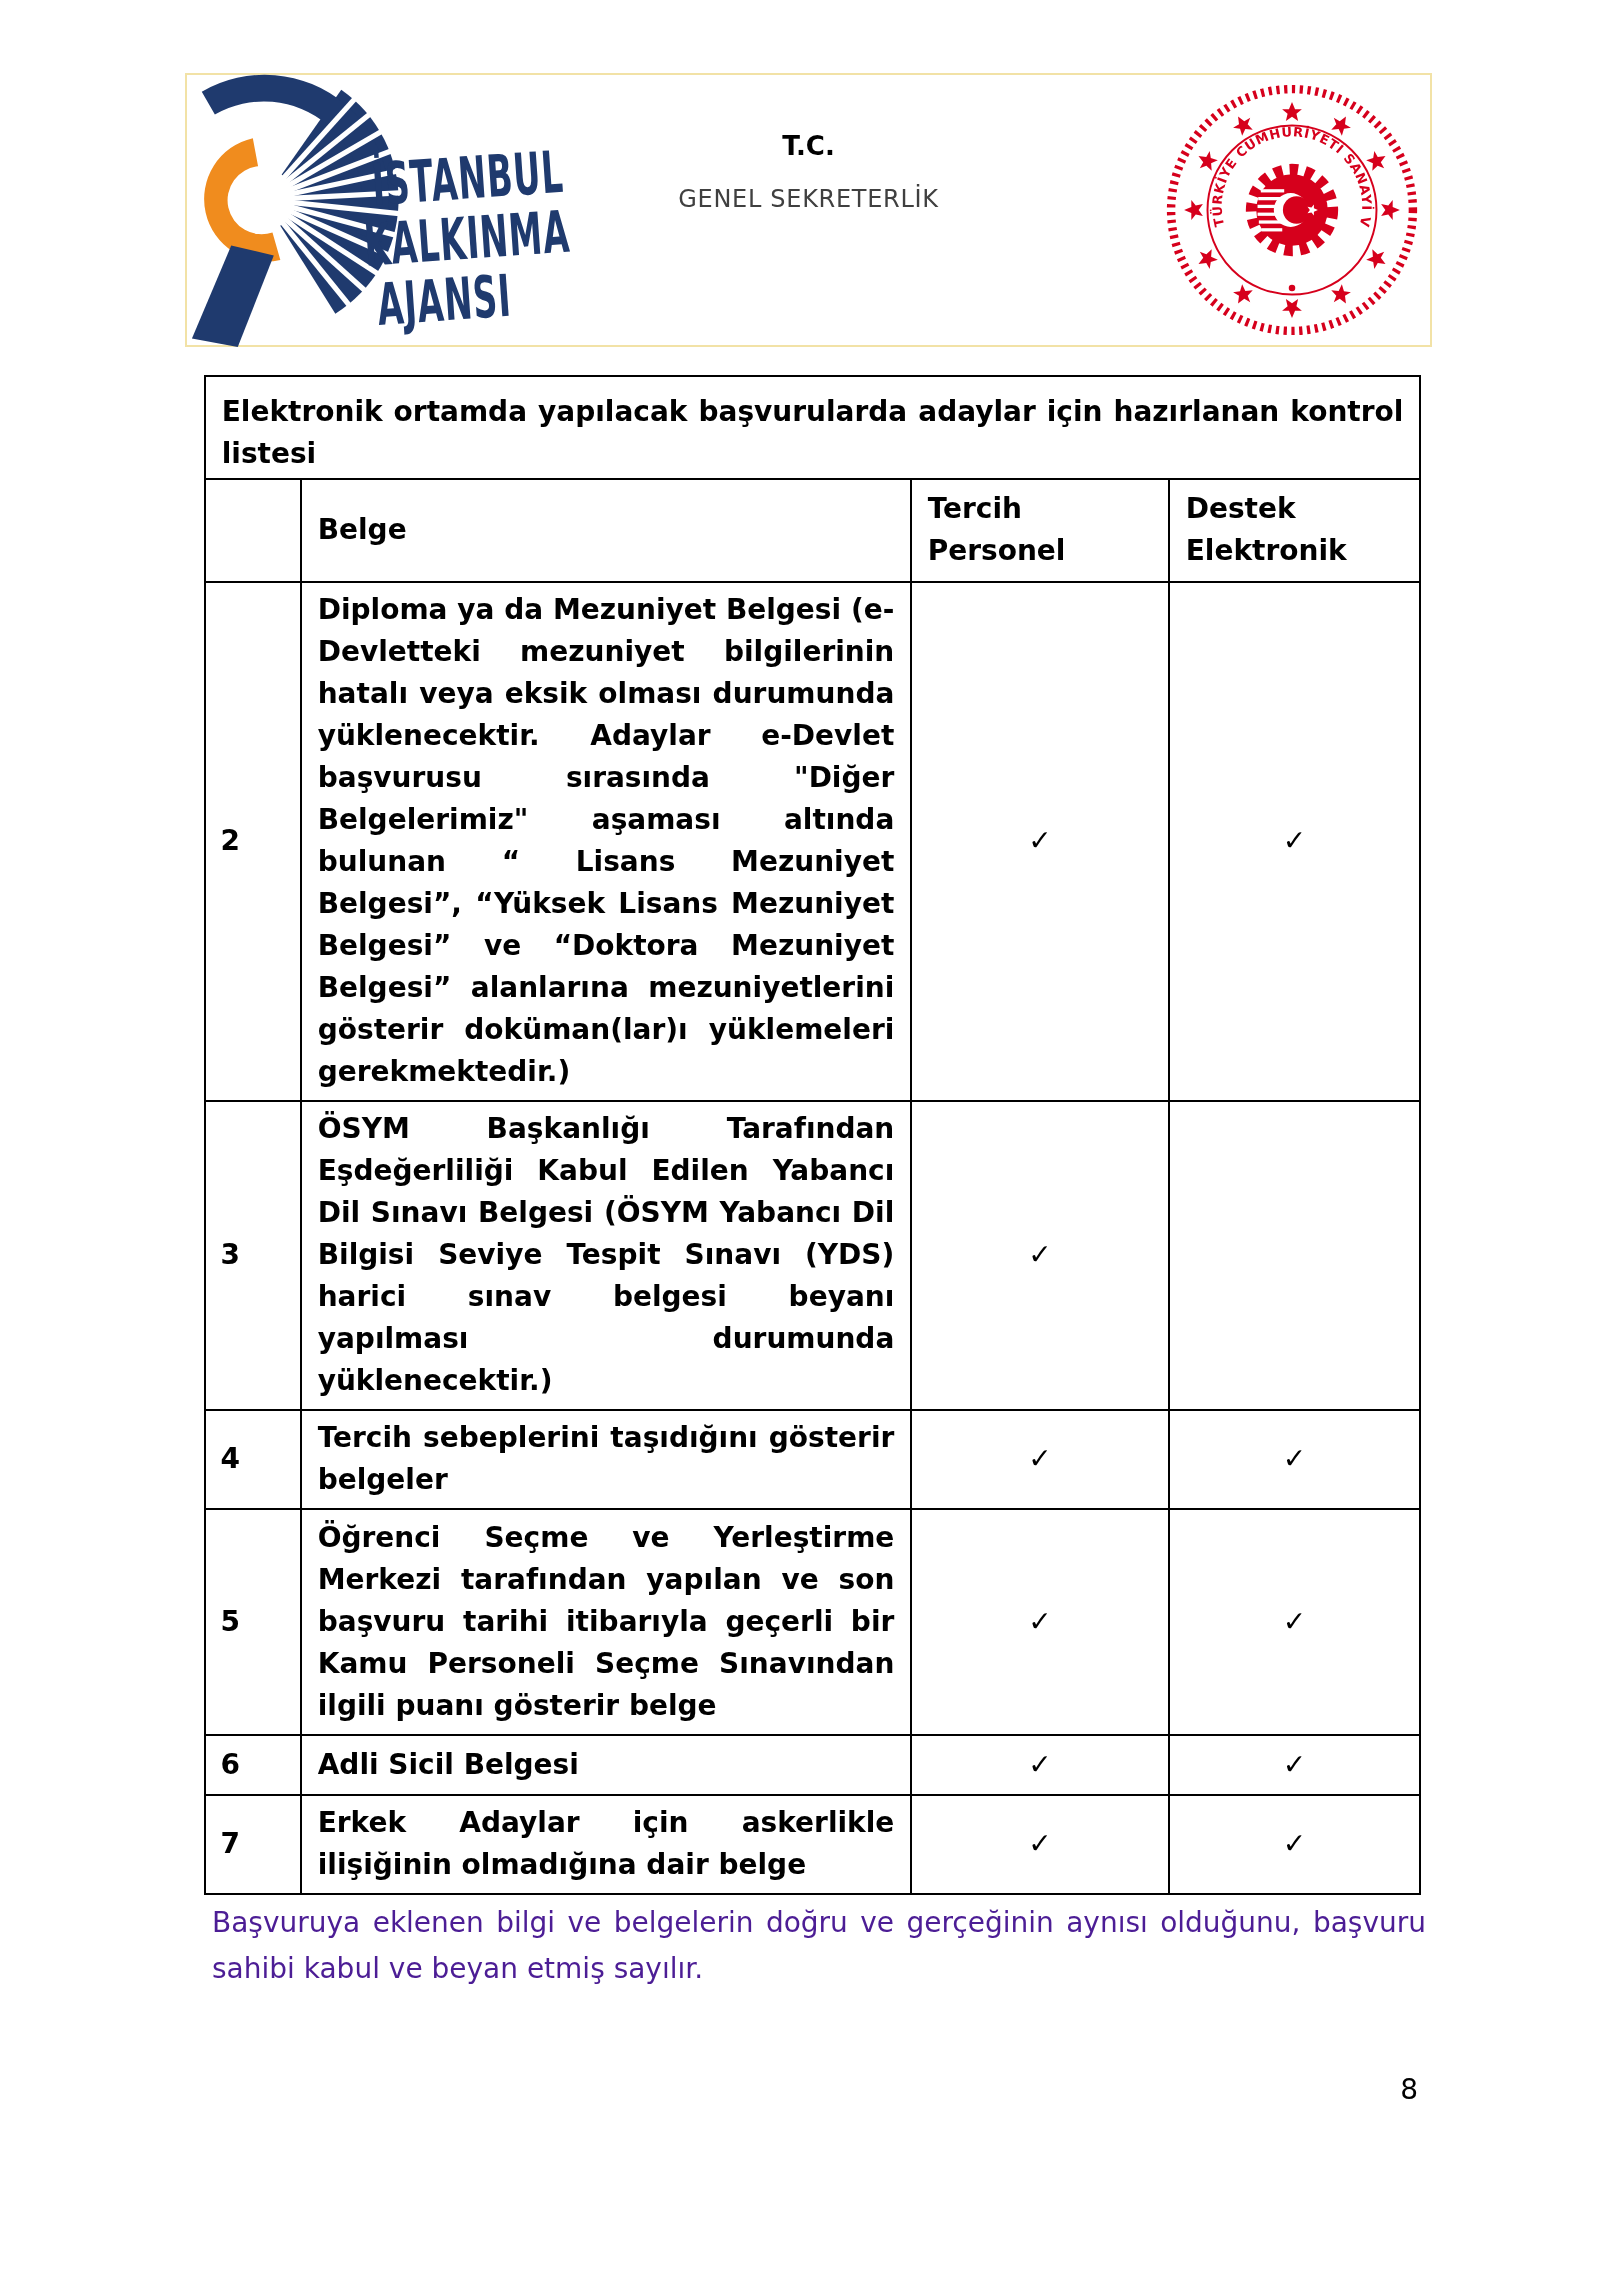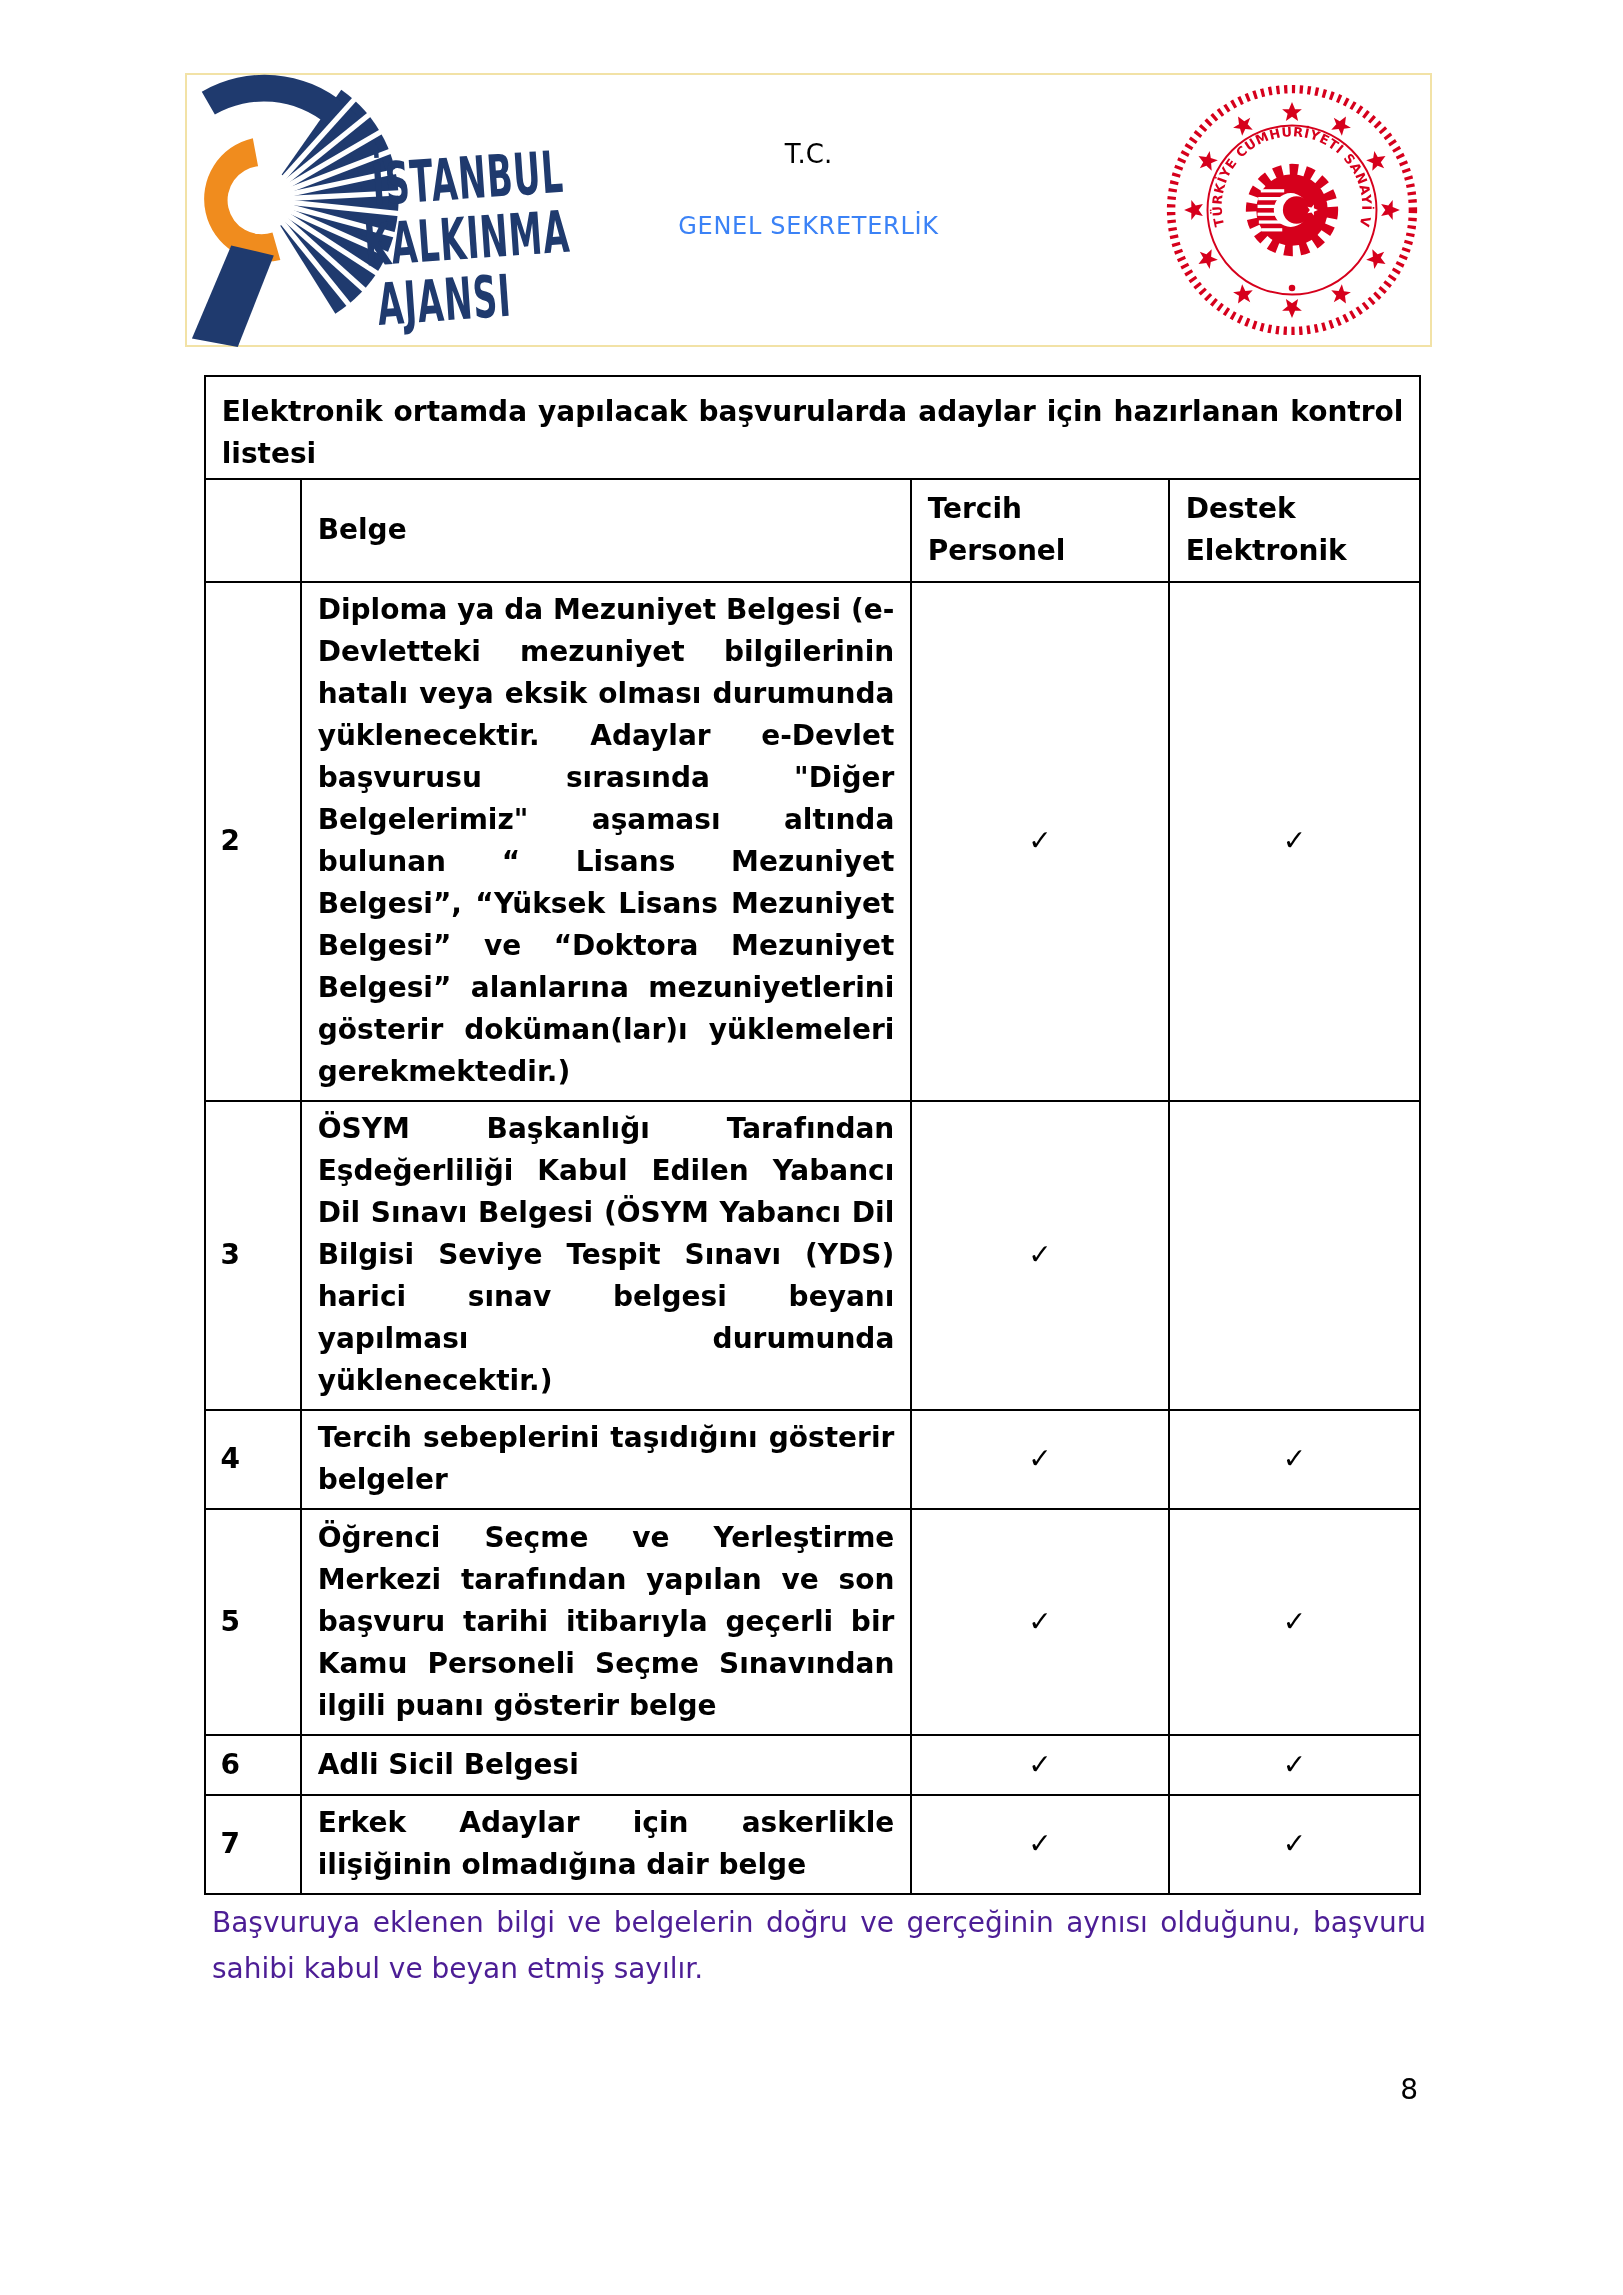--- a/index.html
+++ b/index.html
@@ -35,23 +35,23 @@
     white-space:nowrap;
   }
   .logo-line.l1 { margin-left:11.8px; }
   .logo-line.l3 { margin-left:9.2px; }
 
   .org-title {
     position:absolute; left:50%; top:56px;
     transform:translateX(-50%);
     text-align:center; width:589px;
   }
-  .org-tc   { font-size:26px; font-weight:normal;margin-top:8px; }
+  .org-tc   { font-size:26px; font-weight:bold; }
   .org-name { font-size:26px; font-weight:bold; margin-top:25px; }
-  .org-dept { font-size:24px; font-weight:normal; margin-top:43px; letter-spacing:0.7px; color:#3b82f6; }
+  .org-dept { font-size:24px; font-weight:normal; margin-top:24px; letter-spacing:0.7px; color:#404040; }
 
   .emblem { position:absolute; right:7.9px; top:5.2px; }
 
   
   table.checklist {
     position:absolute; left:204px; top:375px;
     width:1214px;
     border-collapse:collapse;
     table-layout:fixed;
     border:2.6px solid #000;

